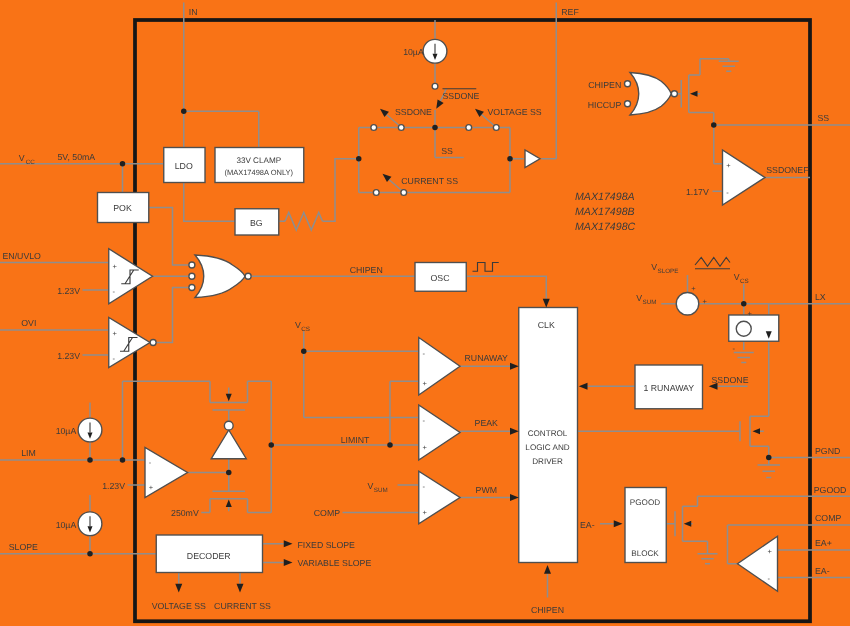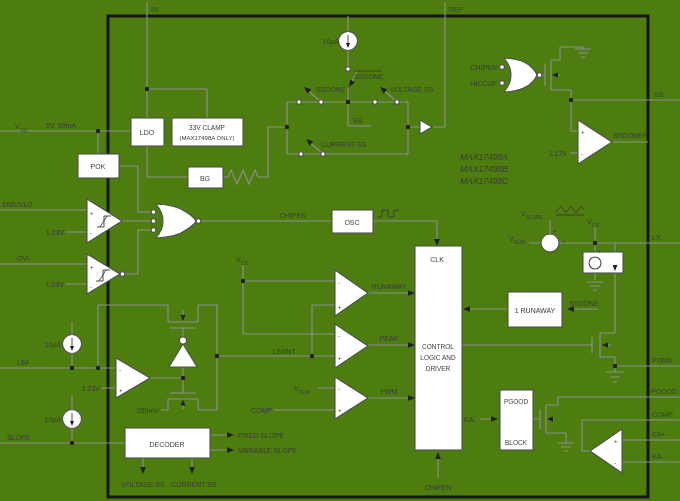--- a/index.html
+++ b/index.html
@@ -1,16 +1,16 @@
 <!DOCTYPE html>
 <html><head>
 <meta charset="utf-8">
 <style>
   html,body{margin:0;padding:0;background:#fff;}
-  .stage{width:680px;height:501px;background:#4d7c0f;position:relative;overflow:hidden;}
+  .stage{width:680px;height:501px;background:#f97316;position:relative;overflow:hidden;}
   svg{display:block;}
   text{font-family:"Liberation Sans", sans-serif; fill:#3b3b3b;}
   .t7{font-size:7px;} .t6{font-size:6px;} .t65{font-size:6.5px;} .t5{font-size:5px;} .it{font-style:italic;font-size:8.5px;}
   .wire{stroke:#8e8e8e;stroke-width:1.2;fill:none;}
   .comp{stroke:#4f4f4f;stroke-width:1.1;fill:#ffffff;}
   .box{stroke:#4f4f4f;stroke-width:1.1;fill:#ffffff;}
   .ink{fill:#1f1f1f;stroke:none;}
   .thin{stroke:#3b3b3b;stroke-width:0.9;fill:none;}
   .border{stroke:#161616;stroke-width:3;fill:none;}
 </style>

